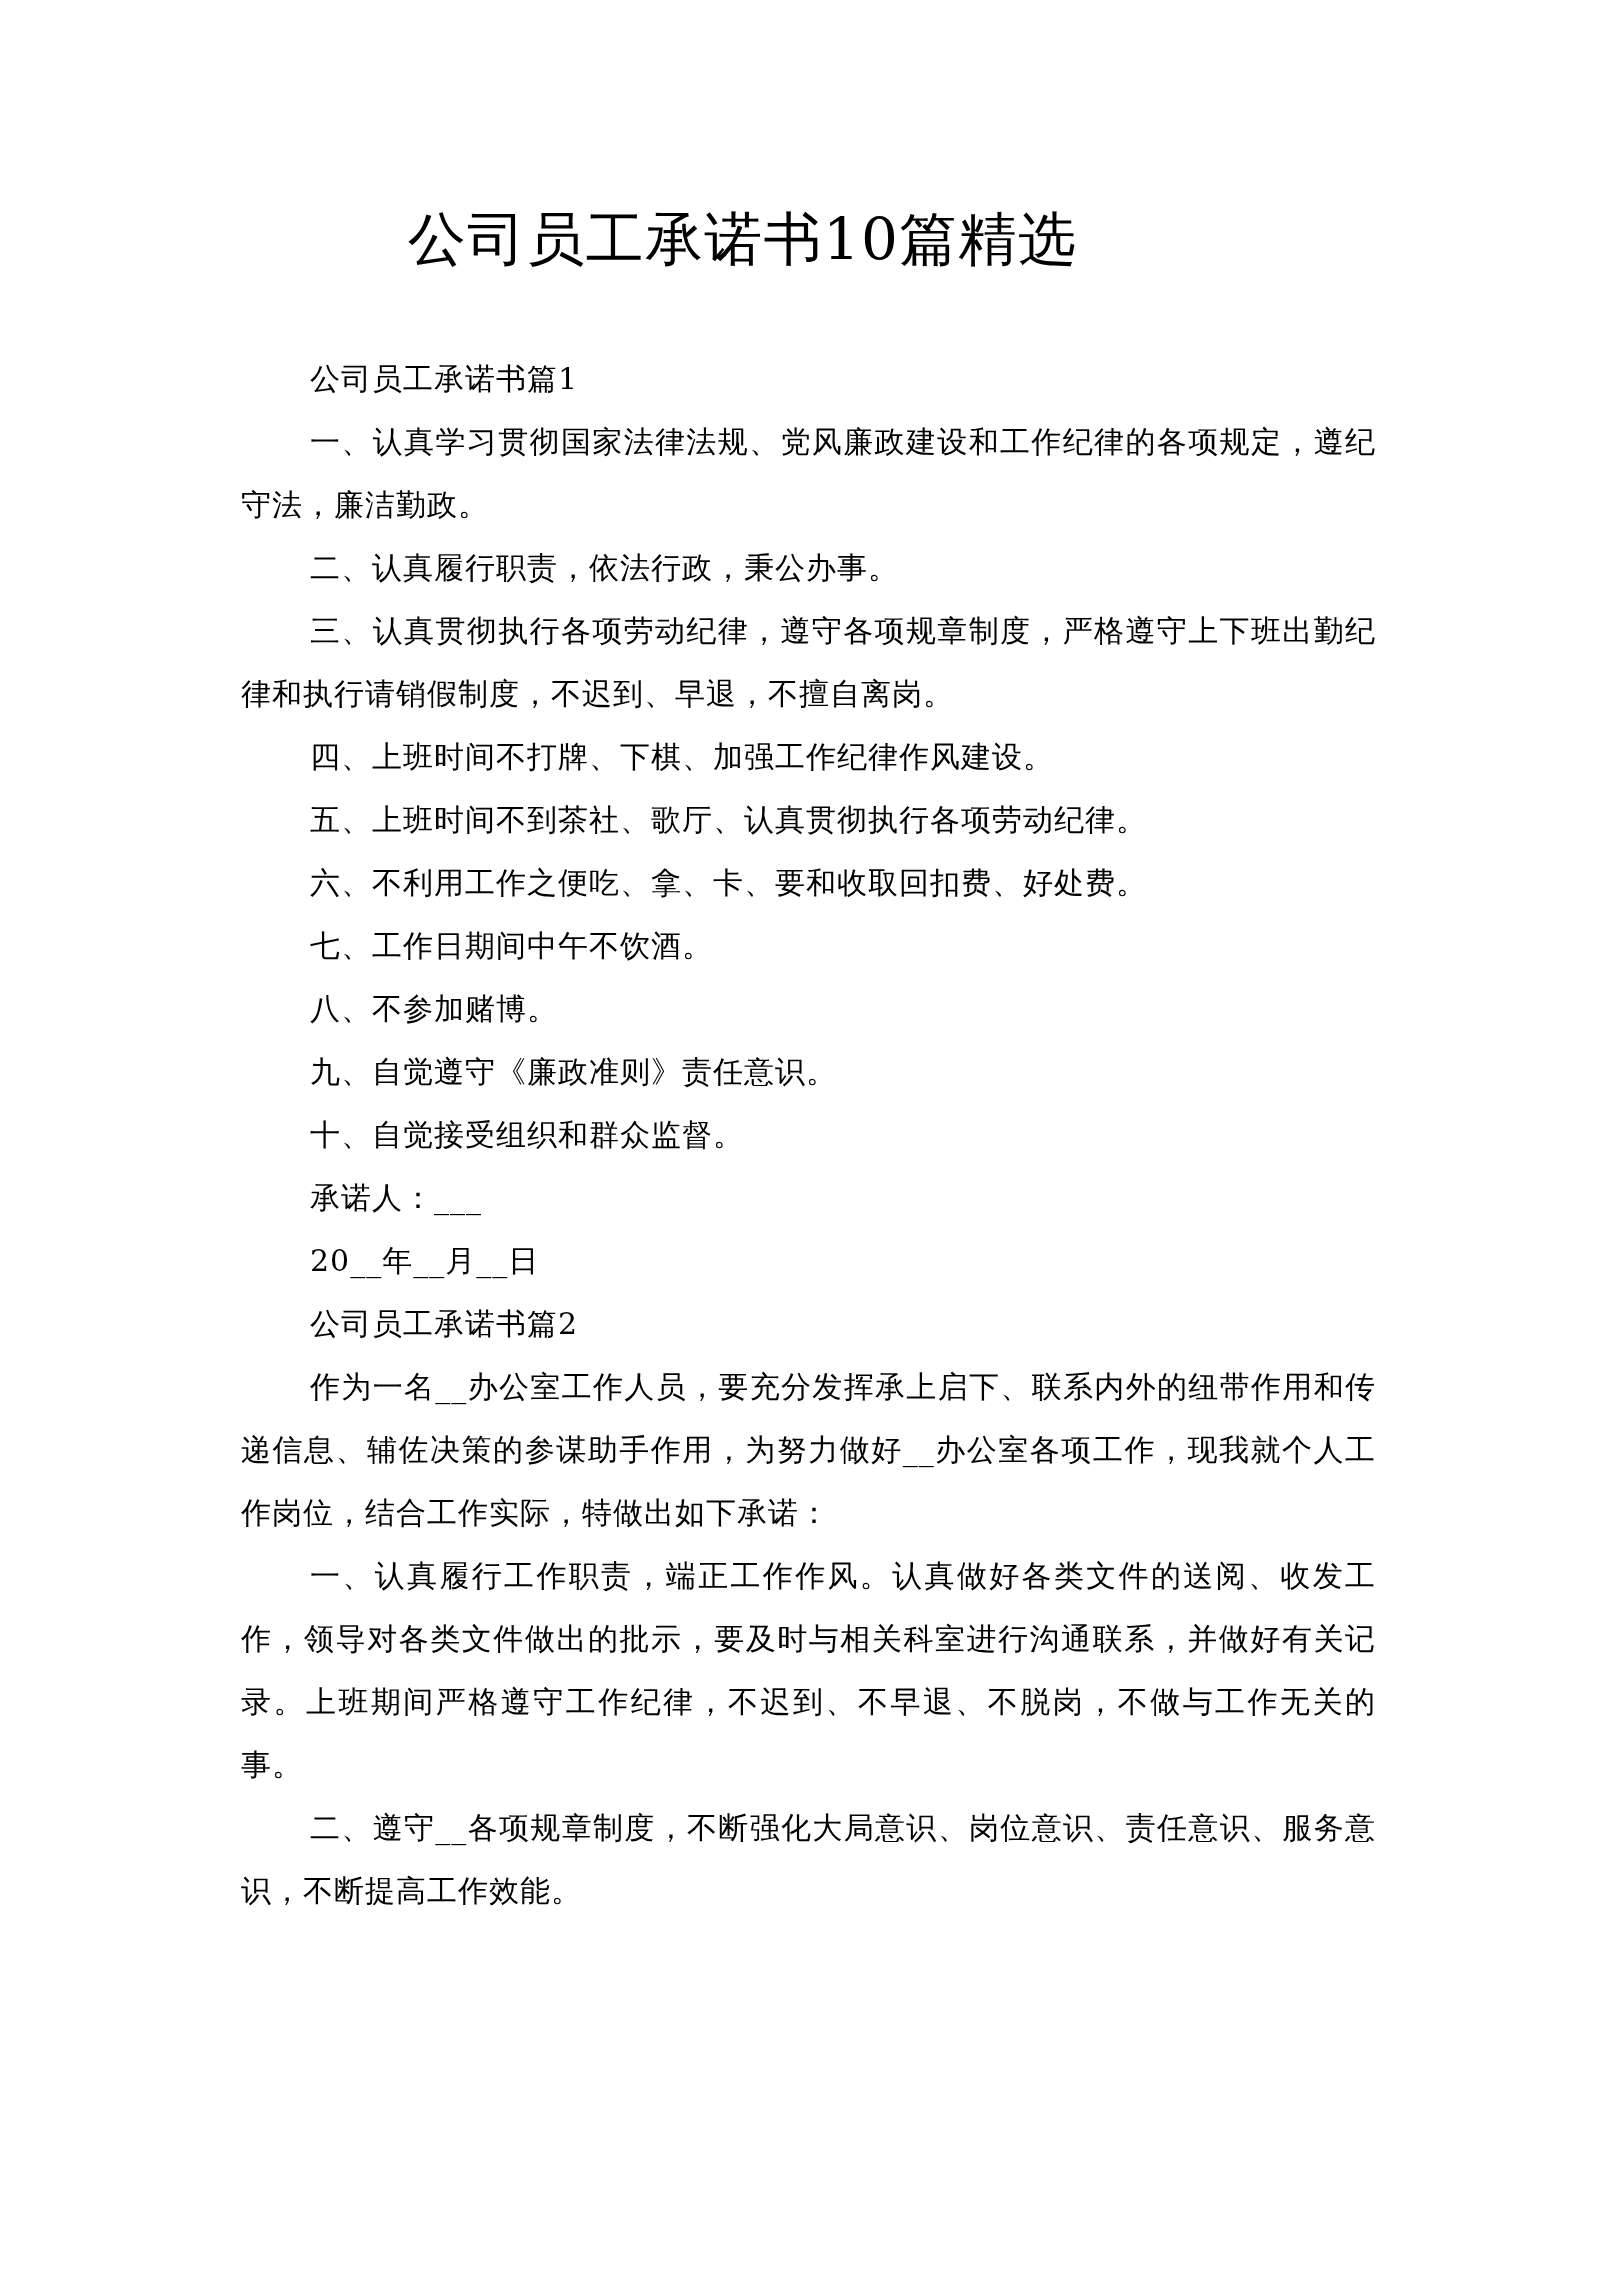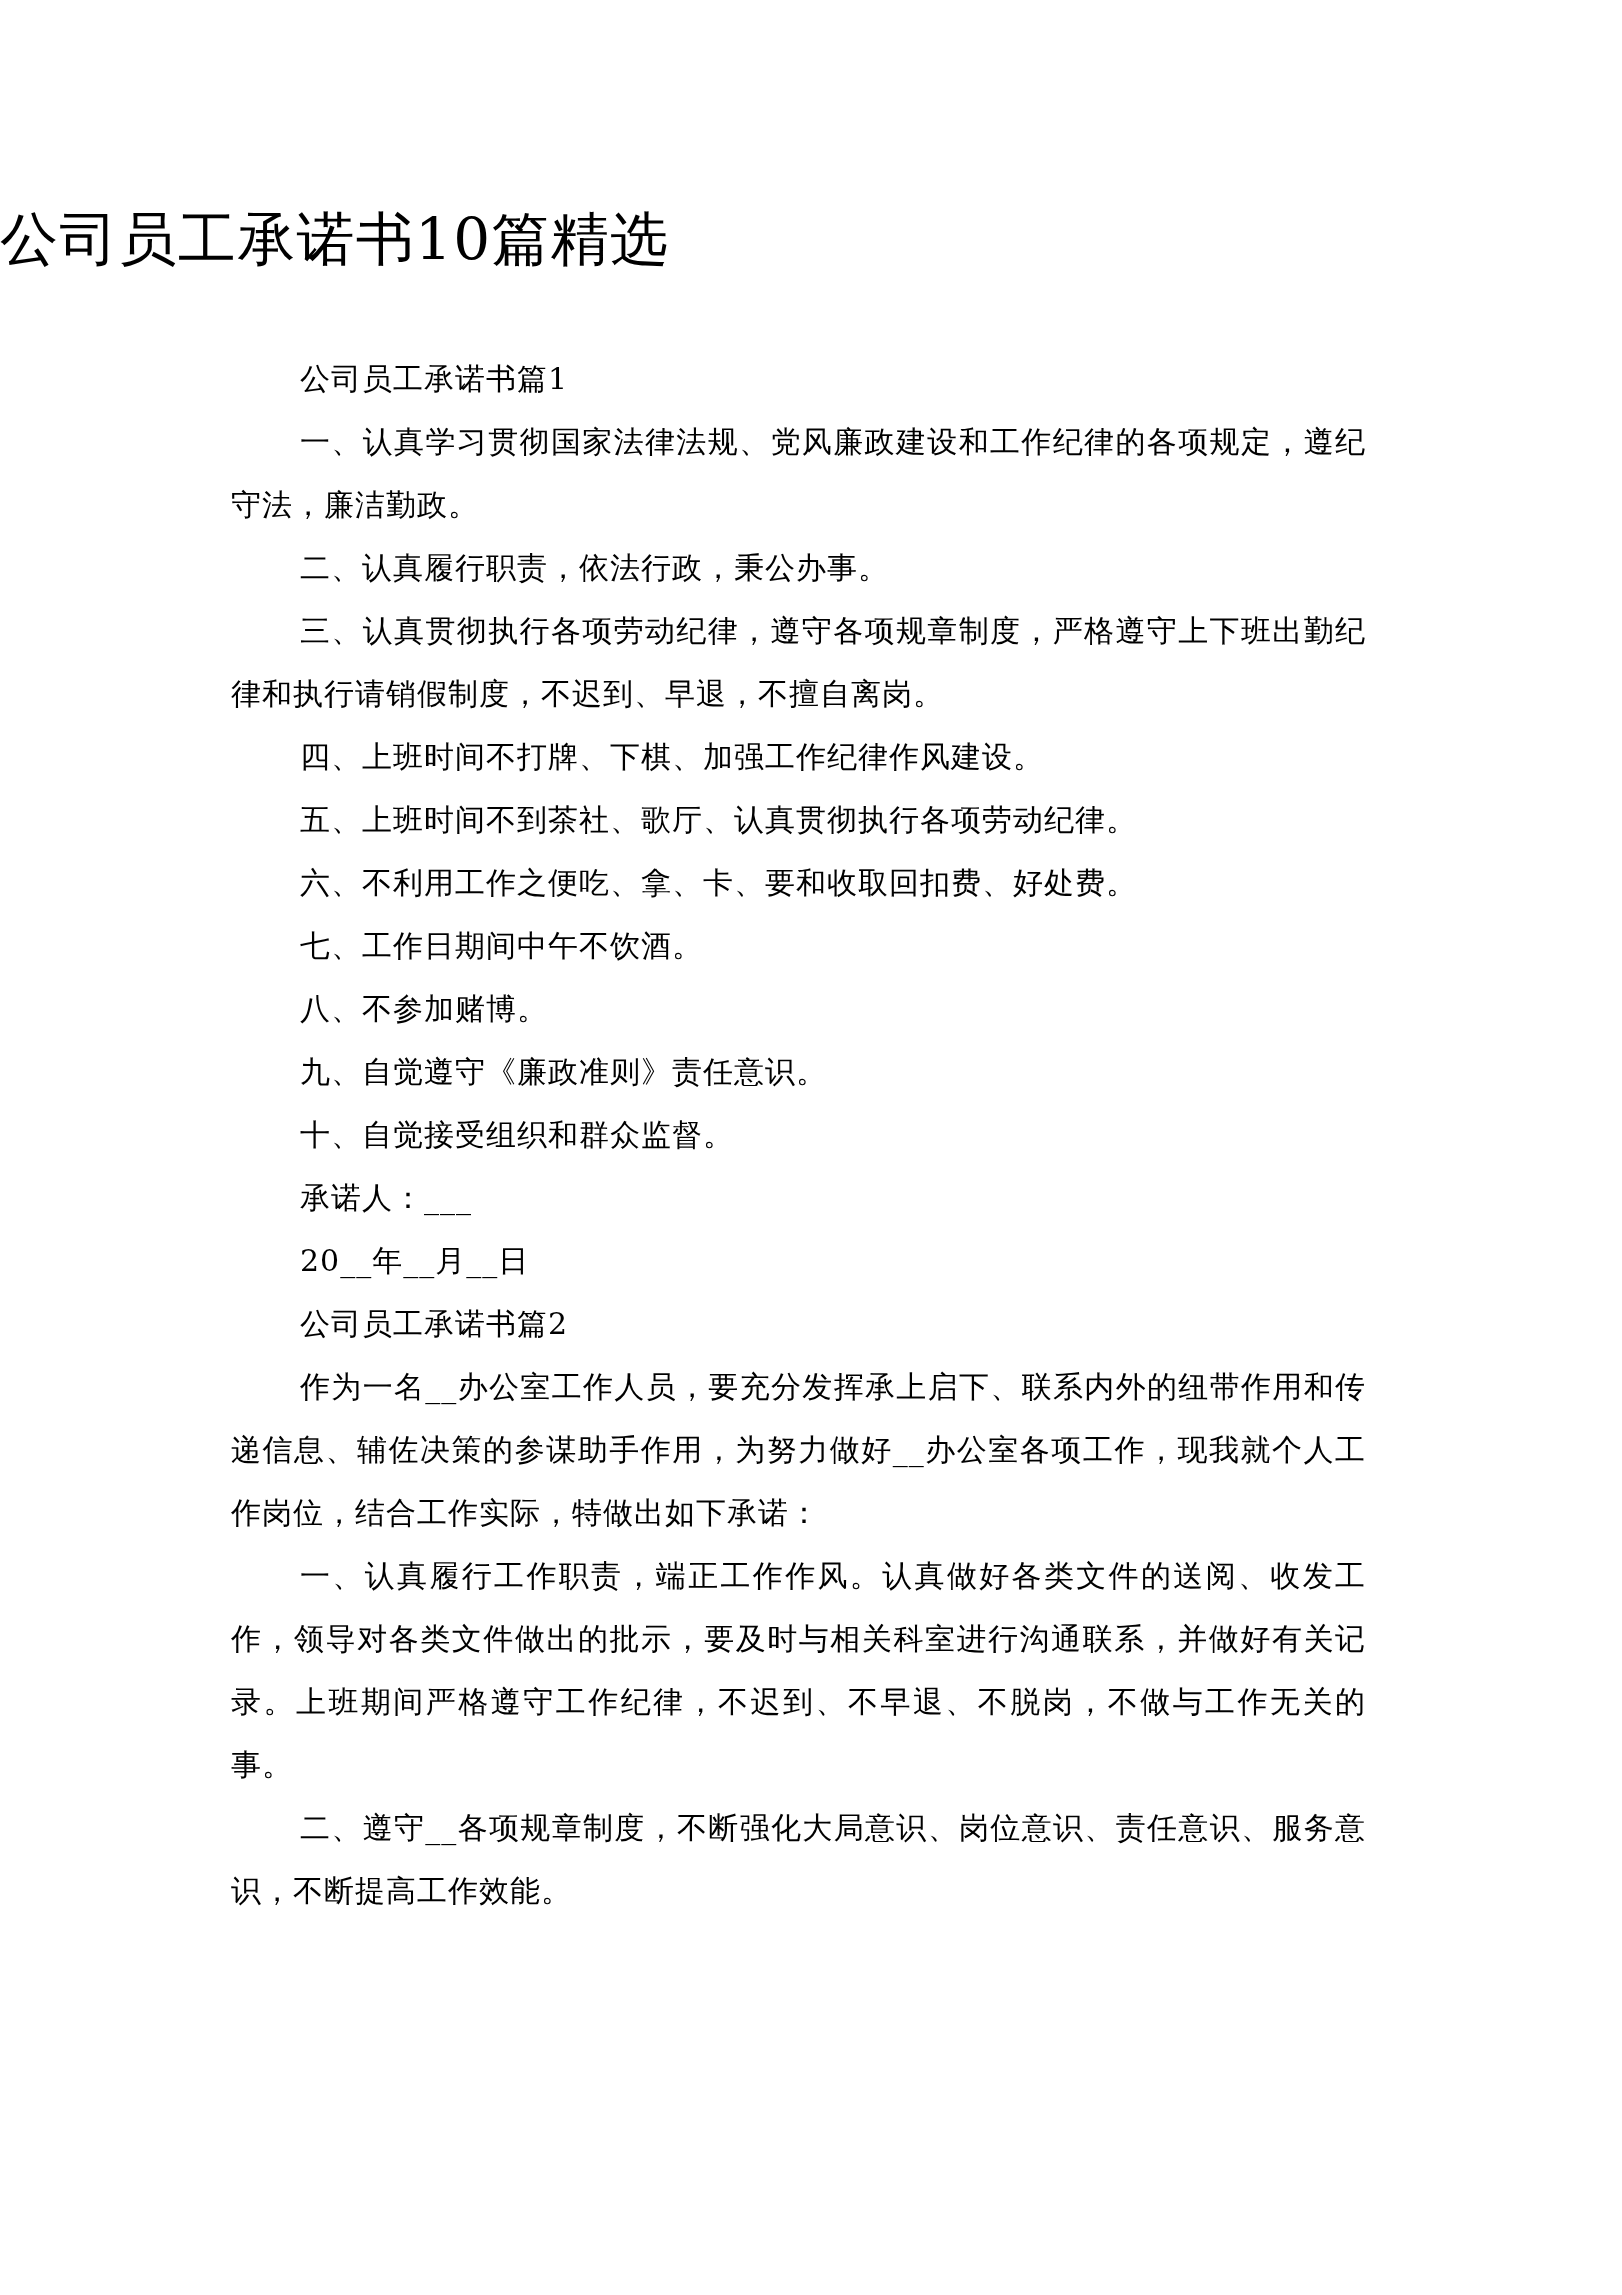--- a/index.html
+++ b/index.html
@@ -20,29 +20,30 @@
       left: 0; top: 0;
       width: 1623px;
       height: 2295px;
       background: #ffffff;
     }
     .title {
       position: absolute;
       left: 0;
       width: 1485px;
       top: 200px;
+      text-align: center;
       font-size: 58px;
       line-height: 79px;
       letter-spacing: 1.3px;
       font-weight: normal;
       margin: 0;
     }
     .body {
       position: absolute;
-      left: 231px;
+      left: 241px;
       top: 347px;
       width: 1135px;
       font-size: 30px;
       line-height: 63px;
       letter-spacing: 1px;
       text-align: justify;
     }
     .body p {
       margin: 0;
       text-indent: 69px;

